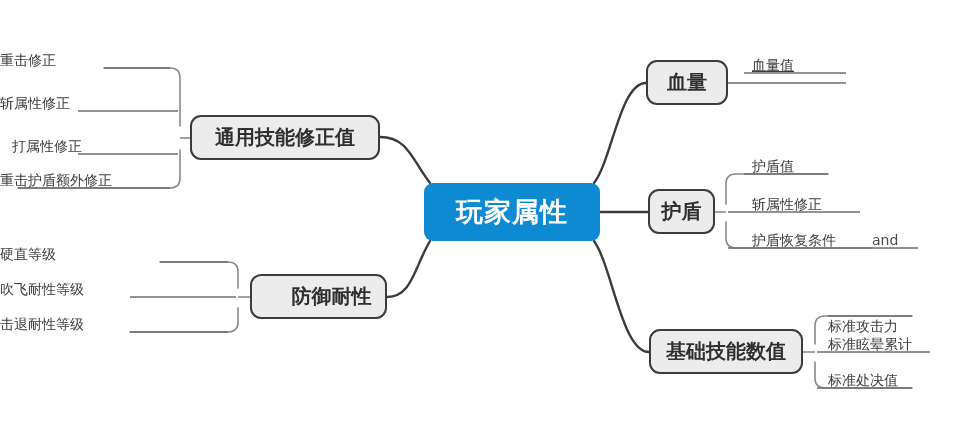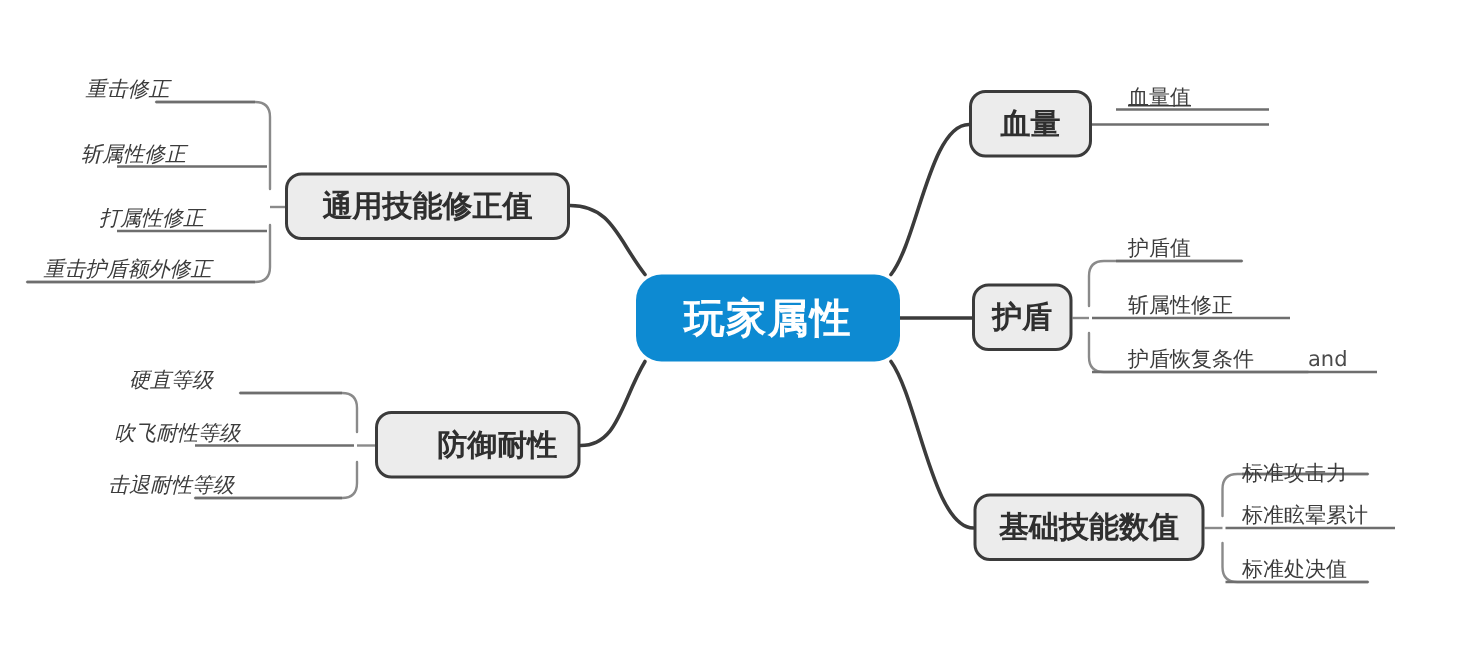--- a/index.html
+++ b/index.html
@@ -49,21 +49,21 @@
     font-weight: bold;
     border-radius: 11px;
   }
   .leaf {
     position: absolute;
     color: #3c3c3c;
     font-size: 14px;
     white-space: nowrap;
     line-height: 1;
   }
-  .leaf-left  { text-align: center; font-style: italic; }
+  .leaf-left  { text-align: left; }
   .leaf-right { text-align: left; }
   .leaf-extra {
     position: absolute;
     color: #4a4a4a;
     font-size: 14px;
     white-space: nowrap;
     line-height: 1;
   }
 </style>
 </head>
@@ -110,21 +110,21 @@
     <path d="M 728 248 L 918 248" stroke="#6e6e6e" stroke-width="1.6" fill="none"></path>
 
     <path d="M 912 316 L 825 316 Q 815 316 815 326 L 815 344
              M 815 362 L 815 378 Q 815 388 825 388 L 912 388" fill="none" stroke="#8a8a8a" stroke-width="1.6" stroke-linecap="round"></path>
     <path d="M 803 352 L 815 352" fill="none" stroke="#8a8a8a" stroke-width="1.6"></path>
     <path d="M 828 316 L 912 316" stroke="#6e6e6e" stroke-width="1.6" fill="none"></path>
     <path d="M 817 352 L 930 352" stroke="#6e6e6e" stroke-width="1.6" fill="none"></path>
     <path d="M 817 388 L 912 388" stroke="#6e6e6e" stroke-width="1.6" fill="none"></path>
   </svg>
 
-  <div class="node node-root" style="left:424px; top:183px; width:176px; height:58px;border-radius:17px;">
+  <div class="node node-root" style="left:424px; top:183px; width:176px; height:58px;">
     <span>玩家属性</span>
   </div>
 
   <div class="node node-branch" style="left:190px; top:115px; width:190px; height:45px;">
     <span>通用技能修正值</span>
   </div>
 
   <div class="node node-branch" style="left:250px; top:274px; width:137px; height:45px;padding-left:26px;">
     <span>防御耐性</span>
   </div>
@@ -150,17 +150,17 @@
   <div class="leaf leaf-left" style="left:0px; top:282px; width:236px;">吹飞耐性等级</div>
   <div class="leaf leaf-left" style="left:0px; top:317px; width:228px;">击退耐性等级</div>
 
   <div class="leaf leaf-right" style="left:752px; top:58px;text-decoration:underline;">血量值</div>
 
   <div class="leaf leaf-right" style="left:752px; top:159px;">护盾值</div>
   <div class="leaf leaf-right" style="left:752px; top:197px;">斩属性修正</div>
   <div class="leaf leaf-right" style="left:752px; top:233px;">护盾恢复条件</div>
   <div class="leaf-extra" style="left:872px; top:233px;">and</div>
 
-  <div class="leaf leaf-right" style="left:828px; top:309px;text-align:right;">标准攻击力</div>
+  <div class="leaf leaf-right" style="left:828px; top:319px;text-align:right;">标准攻击力</div>
   <div class="leaf leaf-right" style="left:828px; top:337px;">标准眩晕累计</div>
   <div class="leaf leaf-right" style="left:828px; top:373px;">标准处决值</div>
 
 </div>
 
 </body></html>

